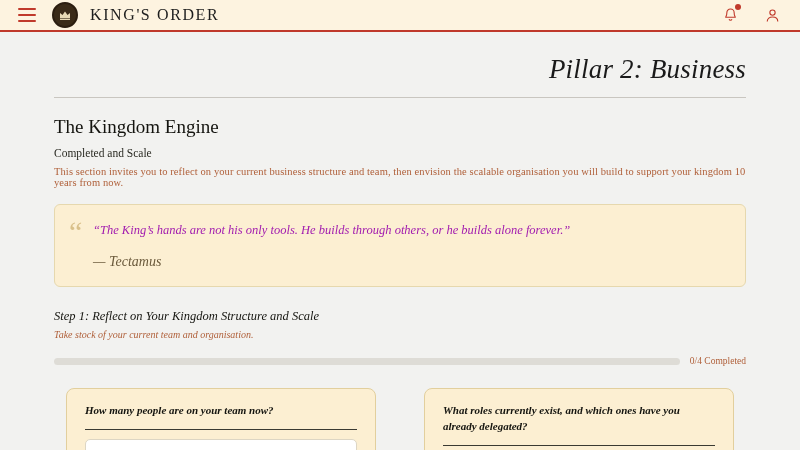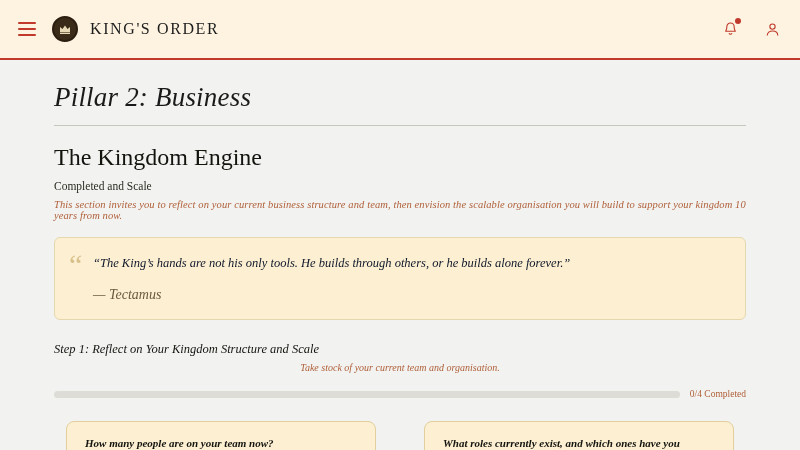--- a/index.html
+++ b/index.html
@@ -5,21 +5,21 @@
   * { box-sizing: border-box; margin: 0; padding: 0; }
   html, body {
     width: 800px; height: 450px;
     overflow: hidden;
     background: #f2f2f0;
     font-family: "Liberation Sans", sans-serif;
   }
 
   
   .topbar {
-    height: 60px;
+    height: 32px;
     background: #fdf3e0;
     border-bottom: 2px solid #c0392b;
     display: flex;
     align-items: center;
     padding: 0 18px;
     position: relative;
   }
   .hamburger {
     width: 18px; height: 14px;
     display: flex; flex-direction: column; justify-content: space-between;
@@ -73,43 +73,43 @@
   .page {
     padding: 22px 54px 0 54px;
   }
   .page-title {
     font-family: "Liberation Serif", serif;
     font-style: italic;
     font-size: 27px;
     color: #1a1a1a;
     font-weight: 400;
     letter-spacing: 0.2px;
+    text-align: right;
   }
   .title-rule {
     margin-top: 12px;
     border-bottom: 1px solid #c9c6c0;
   }
 
   .section-title {
     margin-top: 18px;
     font-family: "Liberation Serif", serif;
-    font-size: 24px;
+    font-size: 19px;
     color: #14140f;
     font-weight: 400;
   }
   .section-sub {
     margin-top: 9px;
     font-family: "Liberation Serif", serif;
     font-size: 11.5px;
     color: #2a2a22;
   }
   .section-desc {
     margin-top: 7px;
     font-family: "Liberation Serif", serif;
-    font-style: italic;
     font-size: 10.5px;
     color: #b0603a;
     letter-spacing: 0.1px;
   }
 
   
   .quote-card {
     margin-top: 16px;
     background: #fcefd2;
     border: 1px solid #e6d8ae;
@@ -122,21 +122,21 @@
     left: 14px; top: 12px;
     font-family: "Liberation Serif", serif;
     font-size: 30px;
     color: #d9c08a;
     line-height: 1;
   }
   .quote-text {
     font-family: "Liberation Serif", serif;
     font-style: italic;
     font-size: 12.5px;
-    color: #0f172a;
+    color: #a21caf;
     padding-left: 12px;
   }
   .quote-author {
     margin-top: 16px;
     padding-left: 12px;
     font-family: "Liberation Serif", serif;
     font-style: italic;
     font-size: 14px;
     color: #6b5a3c;
   }
@@ -149,21 +149,20 @@
     font-size: 12.5px;
     color: #14140f;
     font-weight: 400;
   }
   .step-desc {
     margin-top: 5px;
     font-family: "Liberation Serif", serif;
     font-style: italic;
     font-size: 10px;
     color: #b0603a;
-    text-align: center;
   }
 
   
   .progress-row {
     margin-top: 16px;
     display: flex;
     align-items: center;
     gap: 10px;
   }
   .progress-track {

